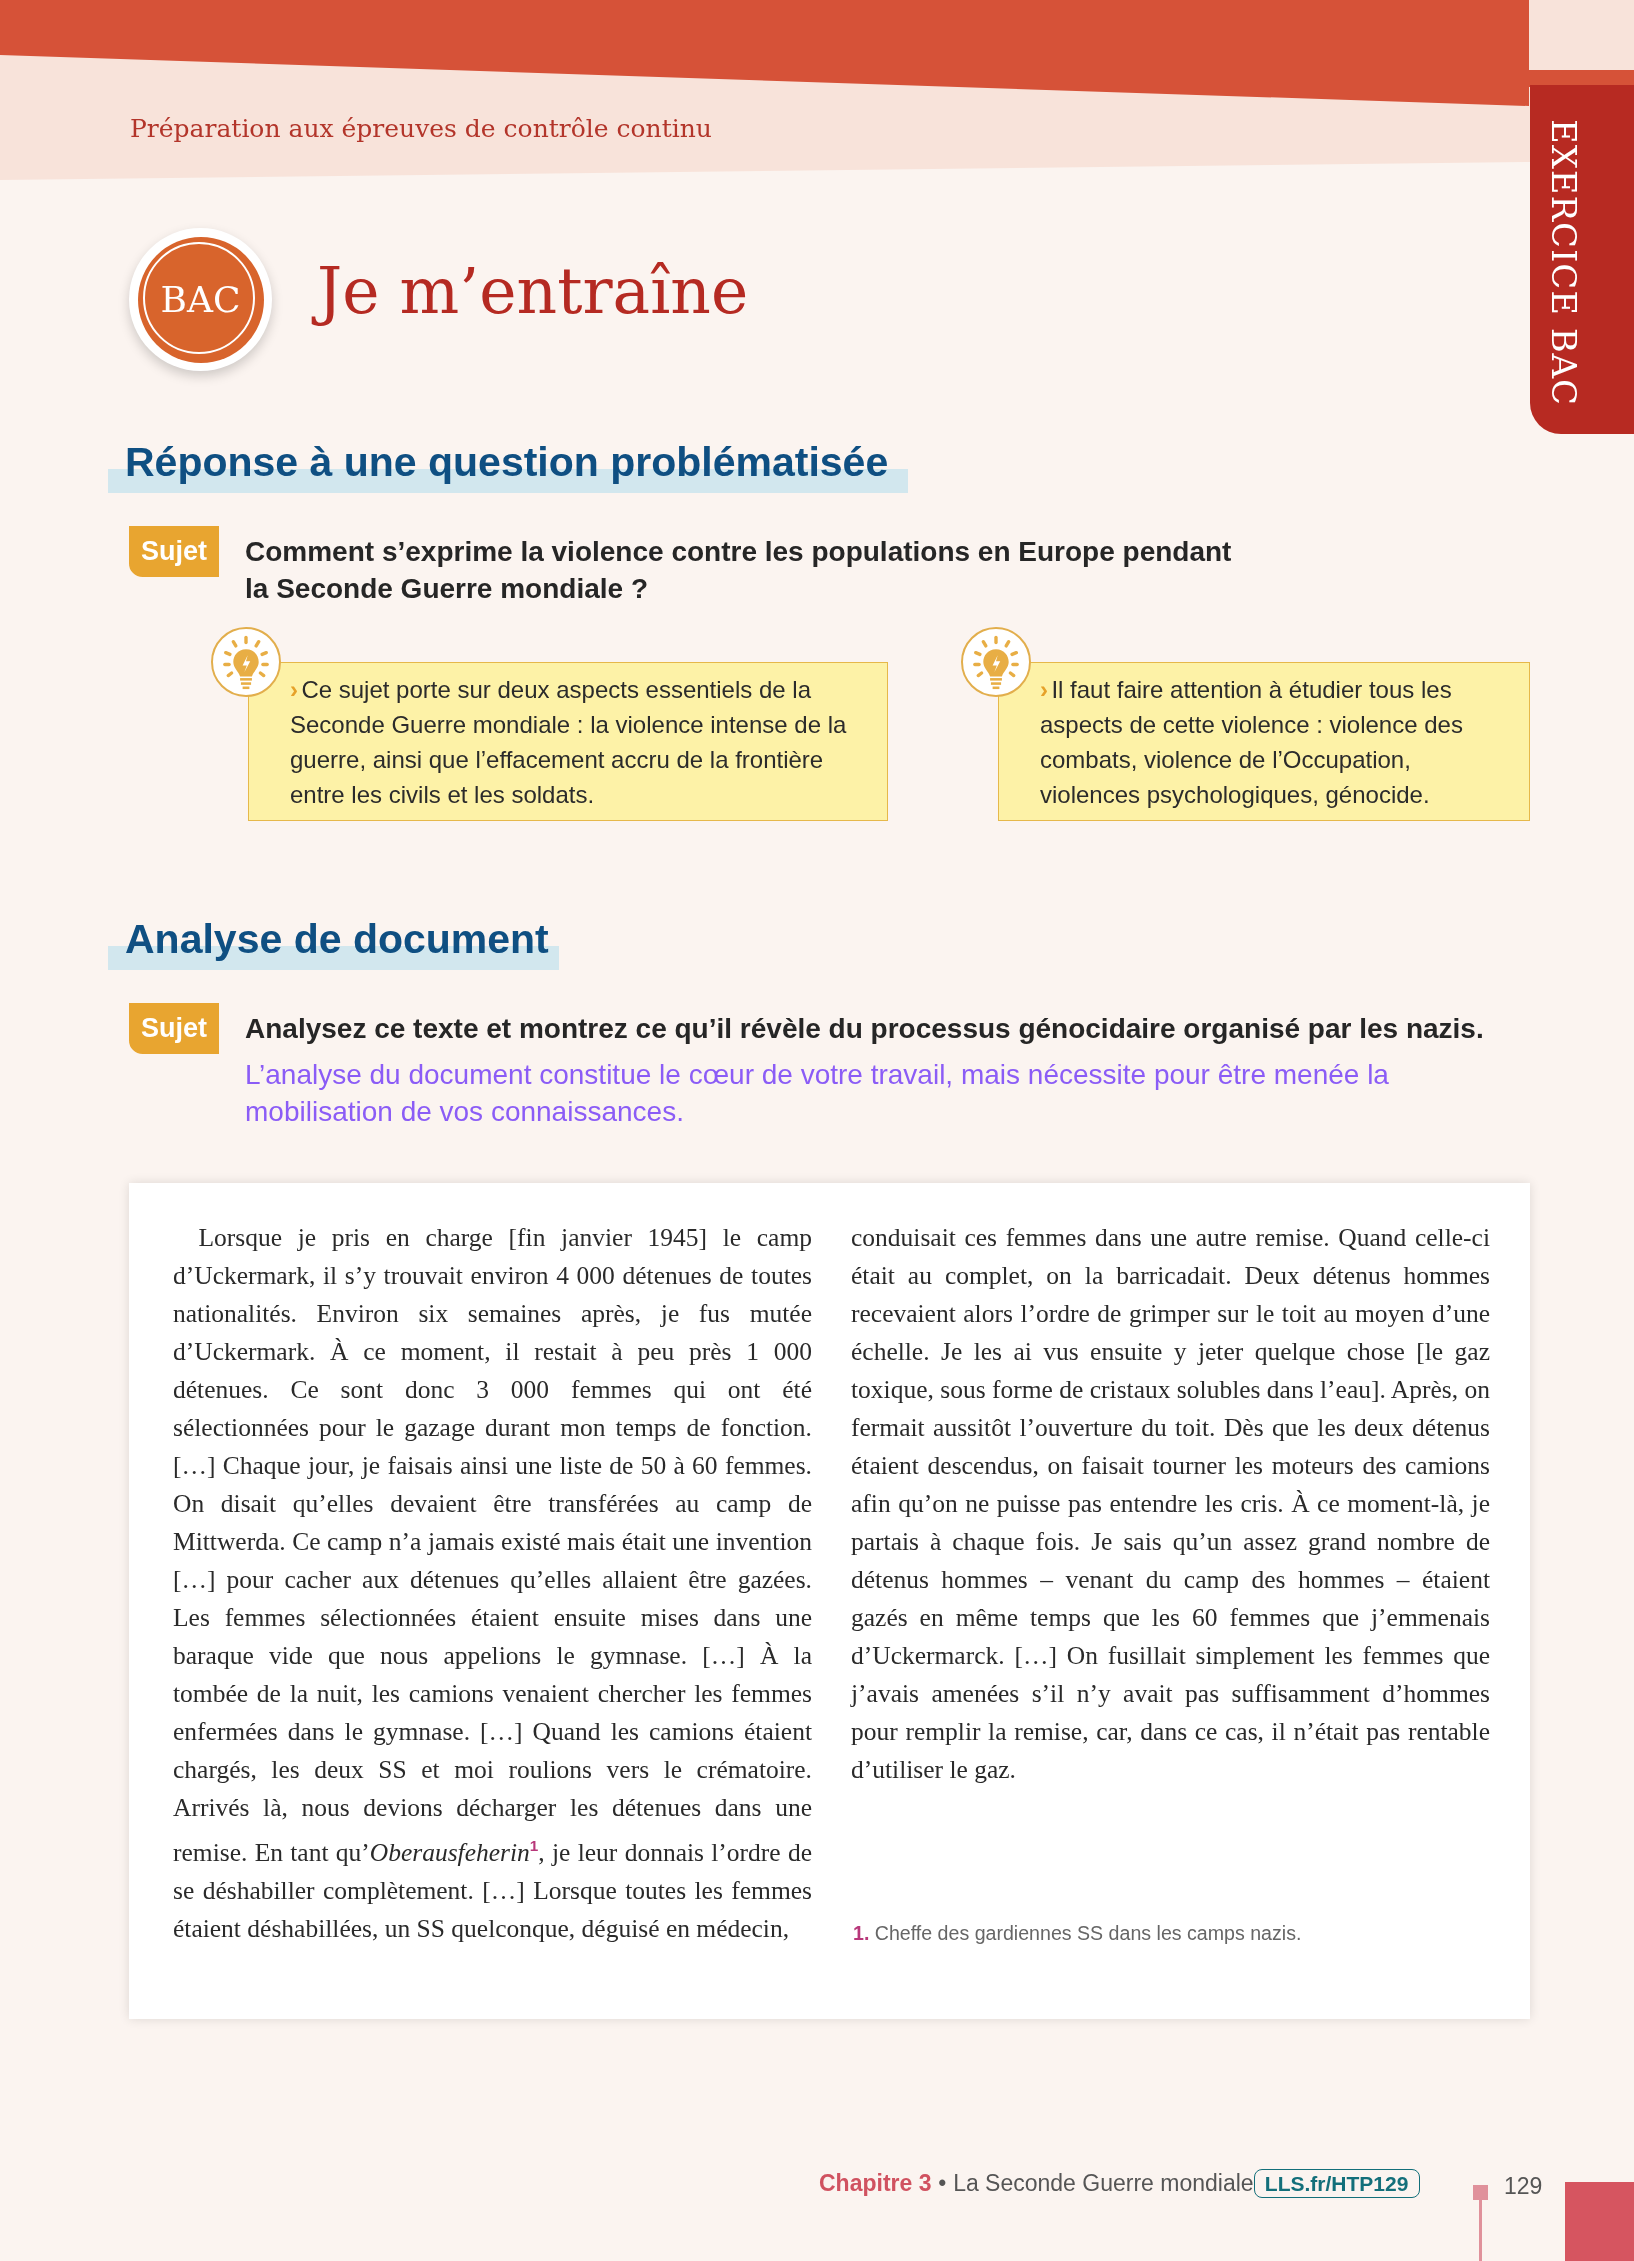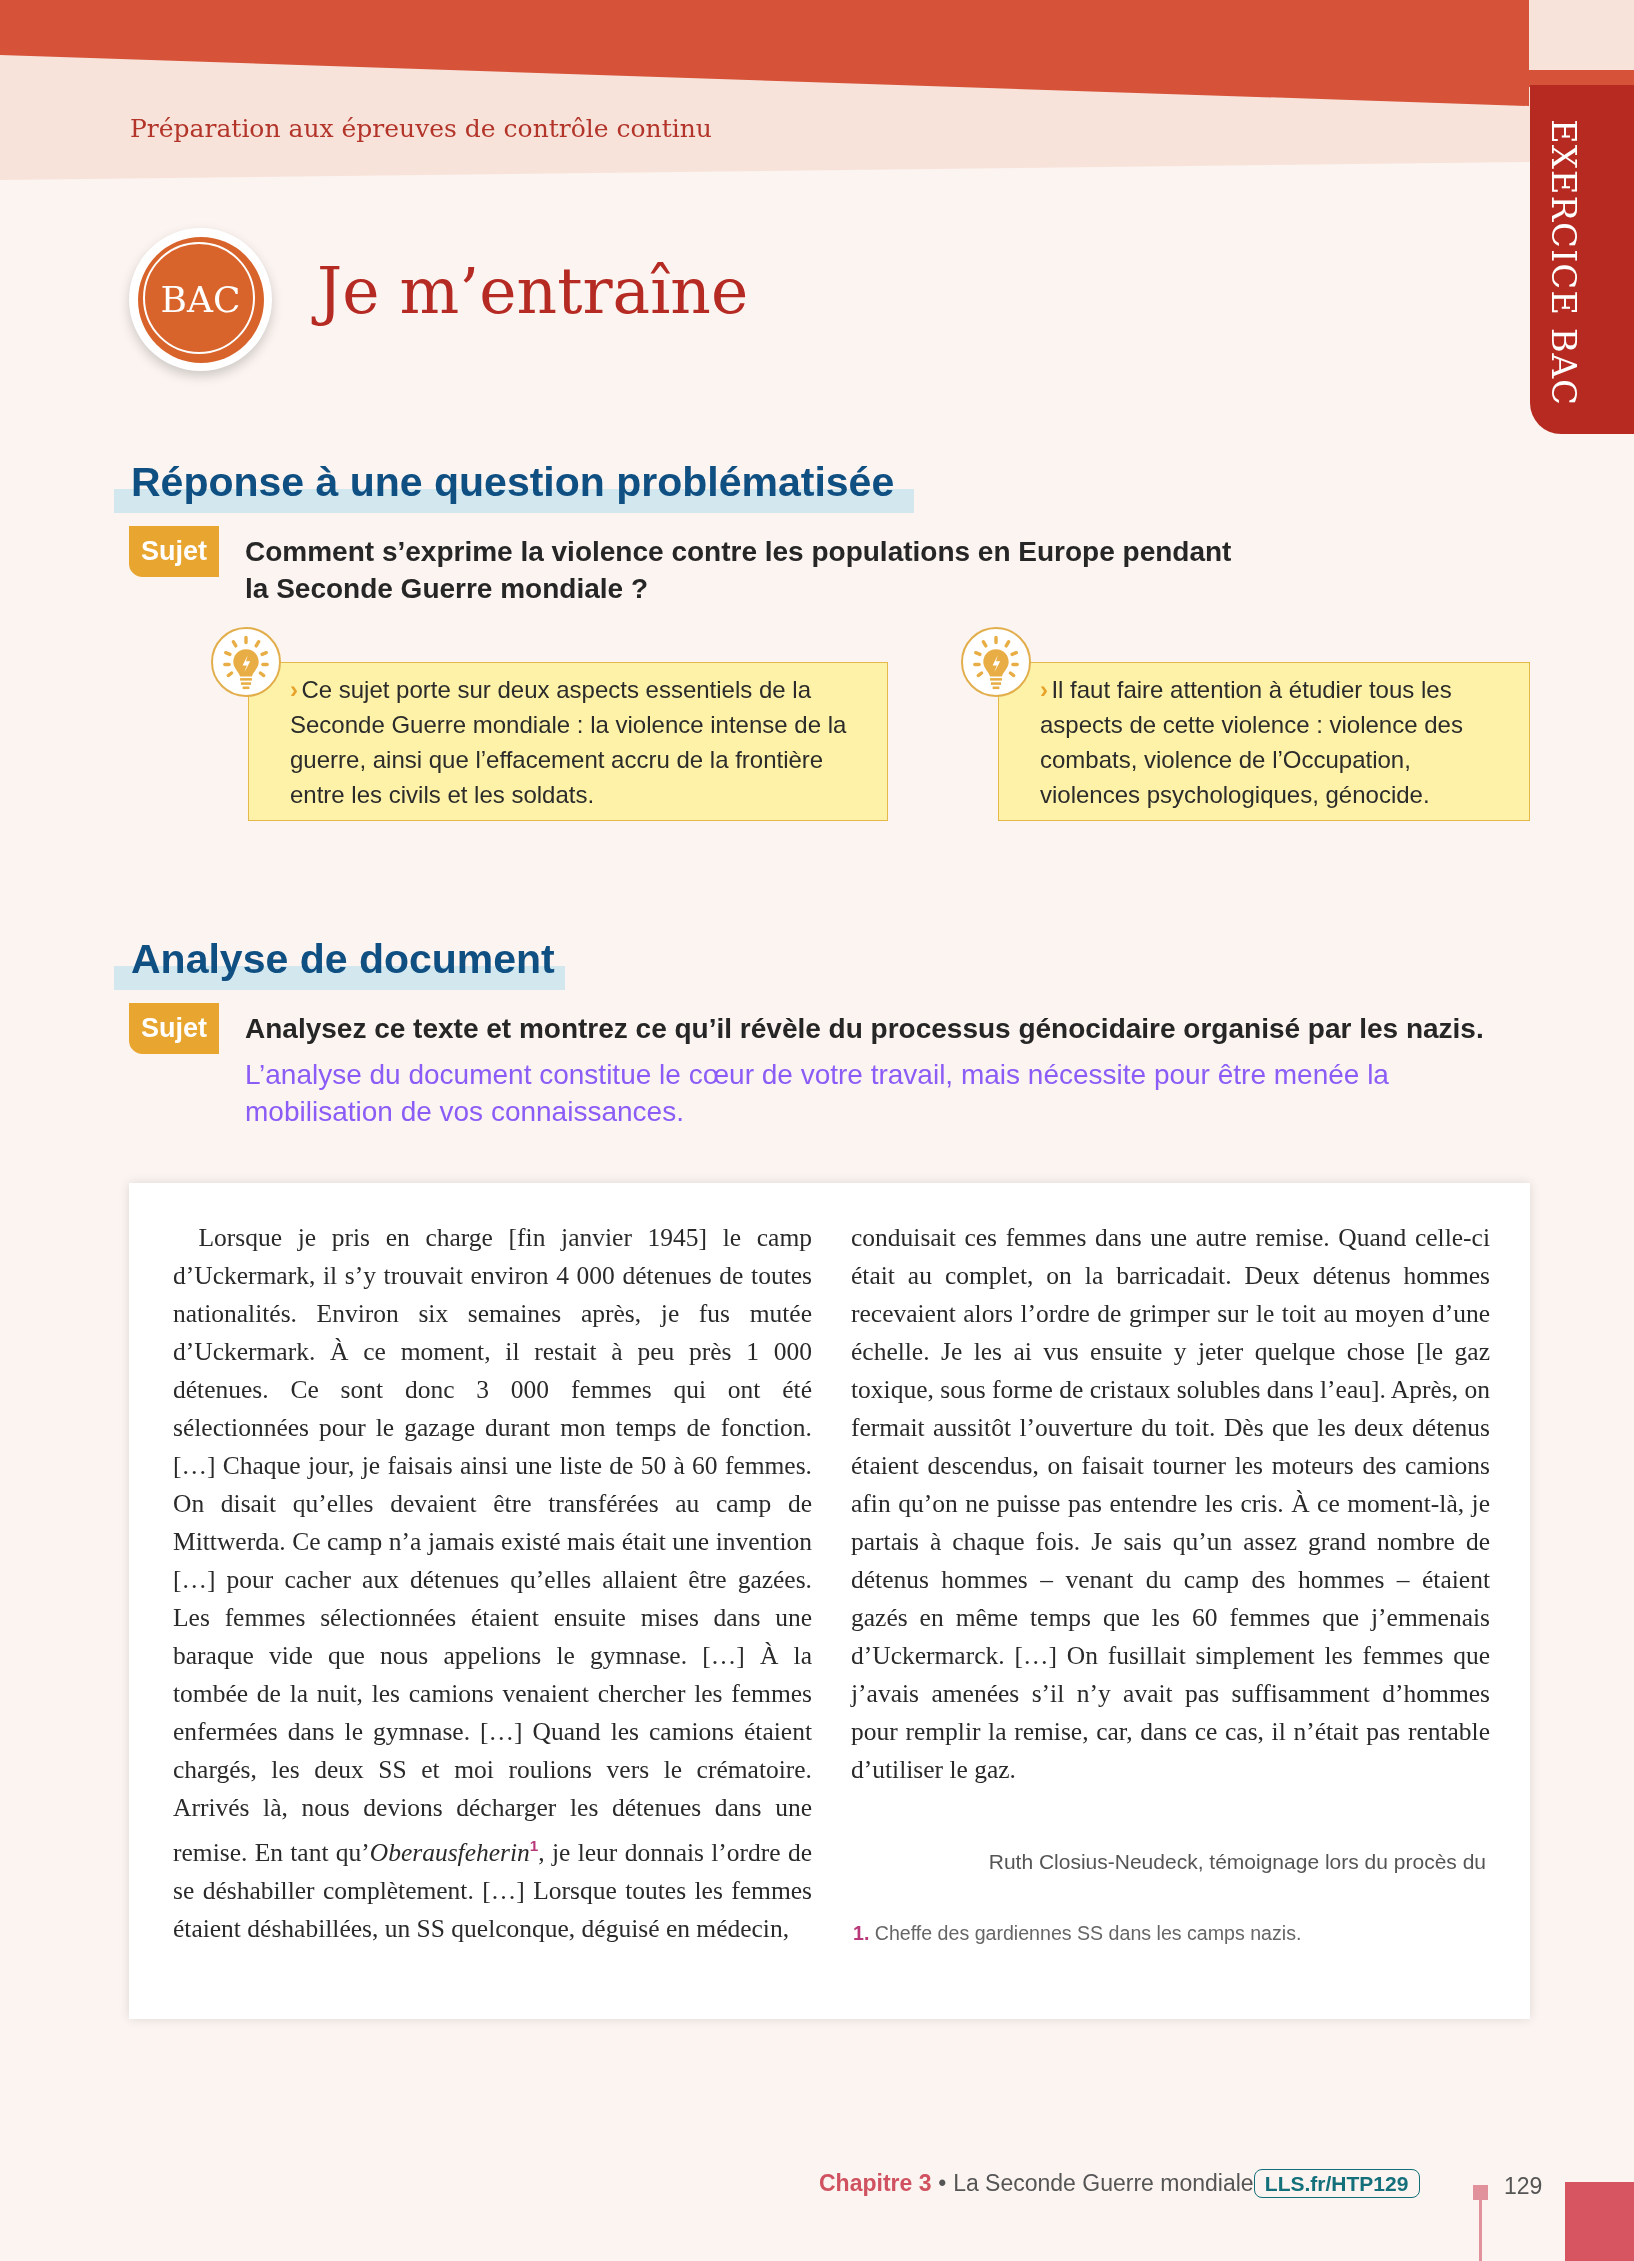--- a/index.html
+++ b/index.html
@@ -51,22 +51,22 @@
     position:absolute; left:5.1px; top:5.1px; width:112px; height:112px; border-radius:50%;
     border:2.6px solid #fff; box-sizing:border-box;
   }
   .bac-text { color:#fff; font-family:"DejaVu Serif", serif; font-size:36px; position:relative; }
   .page-title {
     position:absolute; left:317px; top:255px;
     color:#b52a22; font-family:"DejaVu Serif", serif; font-size:63px;
   }
   
   .section-h {
-    position:absolute; left:114px;
-    color:#0f4f82; font-family:"Liberation Sans", sans-serif; font-weight:bold; font-size:41px;margin-top:20px;
+    position:absolute; left:108px;
+    color:#0f4f82; font-family:"Liberation Sans", sans-serif; font-weight:bold; font-size:41px;
   }
   .section-h .bar {
     position:absolute; left:0; bottom:-6.8px; height:24px; background:#d2e7ee; z-index:0;
   }
   .section-h .txt { position:relative; z-index:1; padding-left:17px; padding-right:17px; }
   .sujet {
     position:absolute; left:129px; width:90px; height:51px;
     background:#e8a530; border-bottom-left-radius:13.6px;
     color:#fff; font-weight:bold; font-size:27px;
     display:flex; align-items:center; justify-content:center;
@@ -209,21 +209,20 @@
 <div class="sub-text" style="top:1056px; width:1260px;">L’analyse du document constitue le cœur de votre travail, mais nécessite pour être menée la mobilisation de vos connaissances.</div>
 
 <div class="doc">
   <div class="col" style="left:44px; text-indent:25.5px;">
     <p><span>Lorsque je pris en charge [fin janvier 1945] le camp d’Uckermark, il s’y trouvait environ 4 000 détenues de toutes nationalités. Environ six semaines après, je fus mutée d’Uckermark. À ce moment, il restait à peu près 1 000 détenues. Ce sont donc 3 000 femmes qui ont été sélectionnées pour le gazage durant mon temps de fonction. […] Chaque jour, je faisais ainsi une liste de 50 à 60 femmes. On disait qu’elles devaient être transférées au camp de Mittwerda. Ce camp n’a jamais existé mais était une invention […] pour cacher aux détenues qu’elles allaient être gazées. Les femmes sélectionnées étaient ensuite mises dans une baraque vide que nous appelions le gymnase. […] À la tombée de la nuit, les camions venaient chercher les femmes enfermées dans le gymnase. […] Quand les camions étaient chargés, les deux SS et moi roulions vers le crématoire. Arrivés là, nous devions décharger les détenues dans une remise. En tant qu’</span><i>Oberausfeherin</i><span class="fn-sup">1</span><span>, je leur donnais l’ordre de se déshabiller complètement. […] Lorsque toutes les femmes étaient déshabillées, un SS quelconque, déguisé en médecin,</span></p>
   </div>
   <div class="col" style="left:722px;">
     <p>conduisait ces femmes dans une autre remise. Quand celle-ci était au complet, on la barricadait. Deux détenus hommes recevaient alors l’ordre de grimper sur le toit au moyen d’une échelle. Je les ai vus ensuite y jeter quelque chose [le gaz toxique, sous forme de cristaux solubles dans l’eau]. Après, on fermait aussitôt l’ouverture du toit. Dès que les deux détenus étaient descendus, on faisait tourner les moteurs des camions afin qu’on ne puisse pas entendre les cris. À ce moment-là, je partais à chaque fois. Je sais qu’un assez grand nombre de détenus hommes – venant du camp des hommes – étaient gazés en même temps que les 60 femmes que j’emmenais d’Uckermarck. […] On fusillait simplement les femmes que j’avais amenées s’il n’y avait pas suffisamment d’hommes pour remplir la remise, car, dans ce cas, il n’était pas rentable d’utiliser le gaz.</p>
   </div>
   <div class="source">
-    <div>Ruth Closius-Neudeck, témoignage lors du procès du</div>
   </div>
   <div class="footnote">
     <span class="num">1.</span><span> Cheffe des gardiennes SS dans les camps nazis.</span>
   </div>
 </div>
 
 <div class="footer">
   <span class="chap">Chapitre 3</span>
   <span class="sep">•</span>
   <span>La Seconde Guerre mondiale</span>

